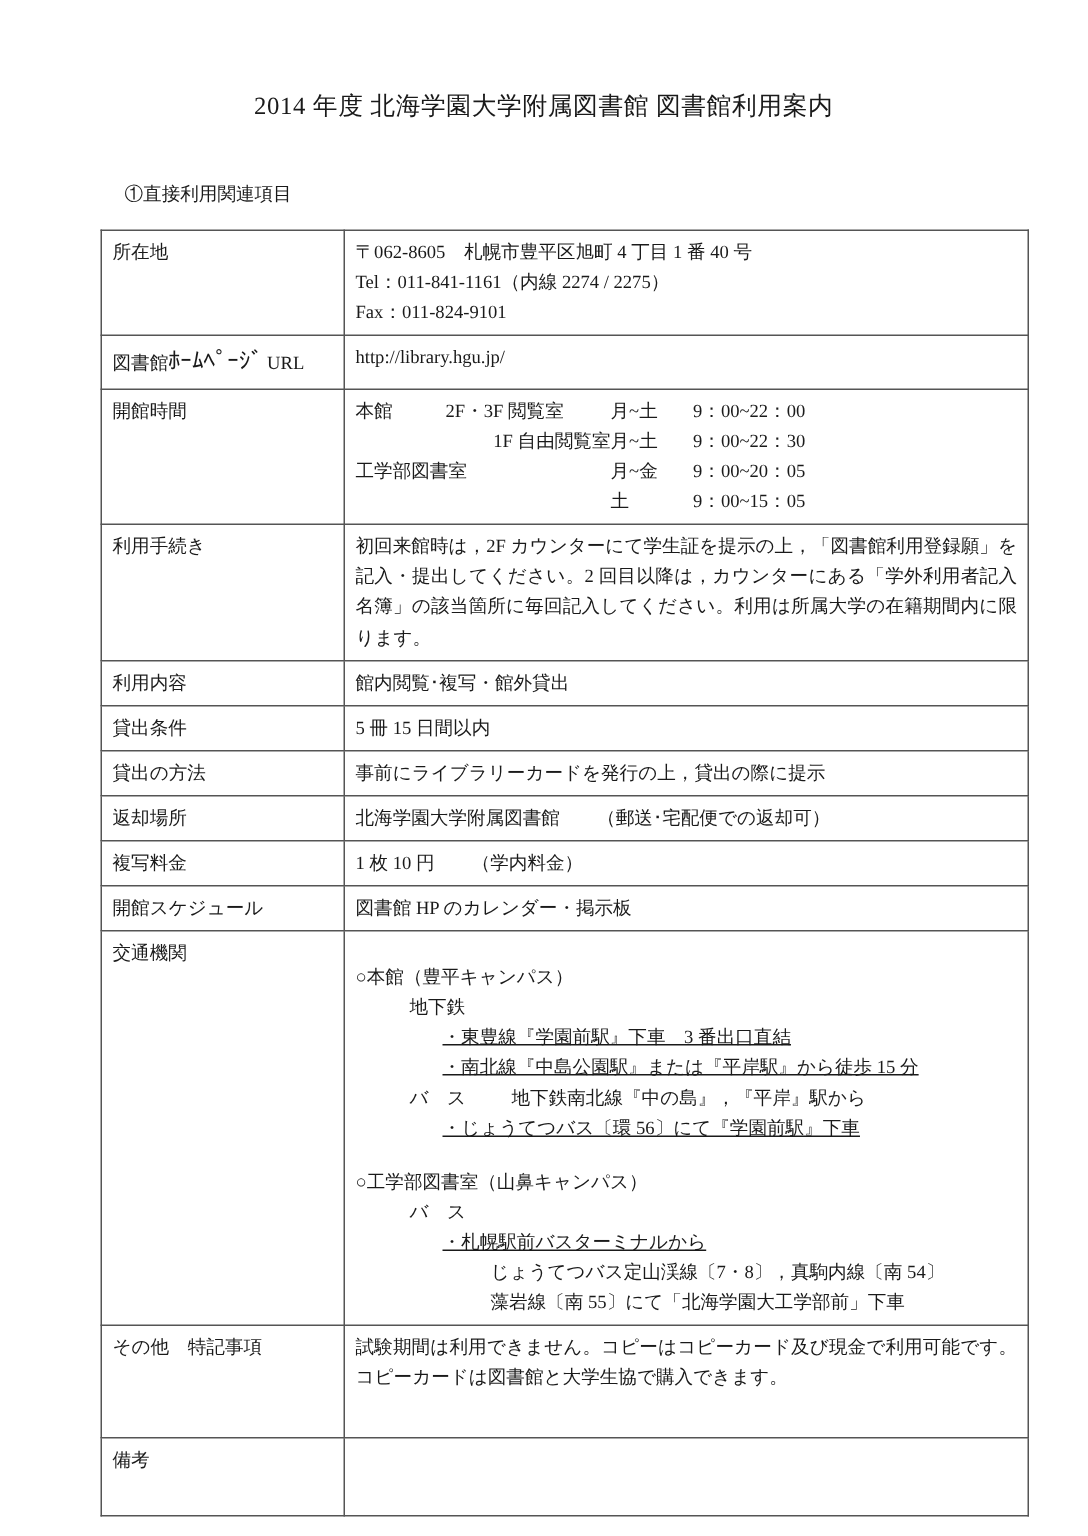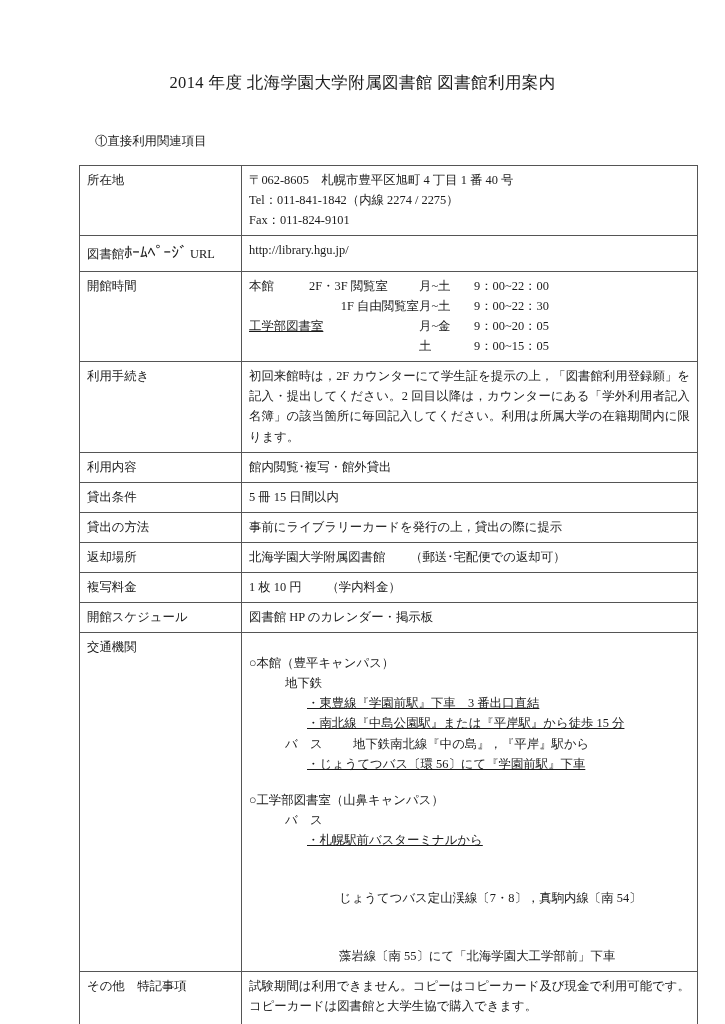--- a/index.html
+++ b/index.html
@@ -13,21 +13,21 @@
     height: 1024px;
     font-family: "Liberation Serif", "DejaVu Serif", serif;
     color: #1a1a1a;
     position: relative;
     overflow: hidden;
   }
   .page {
     width: 725px;
     height: 1024px;
     box-sizing: border-box;
-    padding: 16px;
+    padding: 4px;
     background: #fff;
   }
   .doc-title {
     text-align: center;
     font-size: 16.5px;
     font-weight: normal;
     letter-spacing: 0.4px;
     margin: 0;
     padding-top: 57px;
     line-height: 1.2;
@@ -80,21 +80,21 @@
     white-space: nowrap;
   }
   .hc1 { width: 60px; flex: 0 0 60px; }
   .hc2 { width: 110px; flex: 0 0 110px; }
   .hc3 { width: 55px; flex: 0 0 55px; }
   .hc4 { flex: 0 0 auto; }
   
   .t-head { display: block; margin-top: 16px; }
   .t-l1 { display: block; padding-left: 36px; }
   .t-l2 { display: block; padding-left: 58px; text-decoration: underline; }
-  .t-l3 { display: block; padding-left: 90px; margin-top: 38px; }
+  .t-l3 { display: block; padding-left: 90px; }
   .t-busrow { display: flex; padding-left: 36px; white-space: nowrap; }
   .t-busrow .lbl { flex: 0 0 68px; }
   .just { text-align: justify; text-justify: inter-ideograph; }
   .empty-tall { height: 42px; }
 </style>
 </head>
 <body>
 
 <div class="page">
 
@@ -103,21 +103,21 @@
   <div class="section-label">①直接利用関連項目</div>
 
   <table class="info">
     <tbody>
 
 
       <tr>
         <td class="k">所在地</td>
         <td class="v">
           <span class="row-line">〒062-8605　札幌市豊平区旭町 4 丁目 1 番 40 号</span>
-          <span class="row-line">Tel：011-841-1842（内線 2274 / 2275）</span>
+          <span class="row-line">Tel：011-841-1161（内線 2274 / 2275）</span>
           <span class="row-line">Fax：011-824-9101</span>
         </td>
       </tr>
 
       <tr>
         <td class="k"><span>図書館</span><span class="hw">ﾎｰﾑﾍﾟｰｼﾞ</span><span> URL</span></td>
         <td class="v">
           <span class="row-line">http://library.hgu.jp/</span>
         </td>
       </tr>
@@ -133,21 +133,21 @@
               <span class="hc3">月~土</span>
               <span class="hc4">9：00~22：00</span>
             </div>
             <div class="hrow">
               <span class="hc1"></span>
               <span class="hc2" style="text-align:right;padding-right:0;">1F 自由閲覧室</span>
               <span class="hc3">月~土</span>
               <span class="hc4">9：00~22：30</span>
             </div>
             <div class="hrow">
-              <span class="hc1" style="flex:0 0 170px;width:170px;text-decoration:underline;">工学部図書室</span>
+              <span class="hc1" style="flex:0 0 170px;width:170px;">工学部図書室</span>
               <span class="hc3">月~金</span>
               <span class="hc4">9：00~20：05</span>
             </div>
             <div class="hrow">
               <span class="hc1" style="flex:0 0 170px;width:170px;"></span>
               <span class="hc3">土</span>
               <span class="hc4">9：00~15：05</span>
             </div>
           </div>
         </td>

